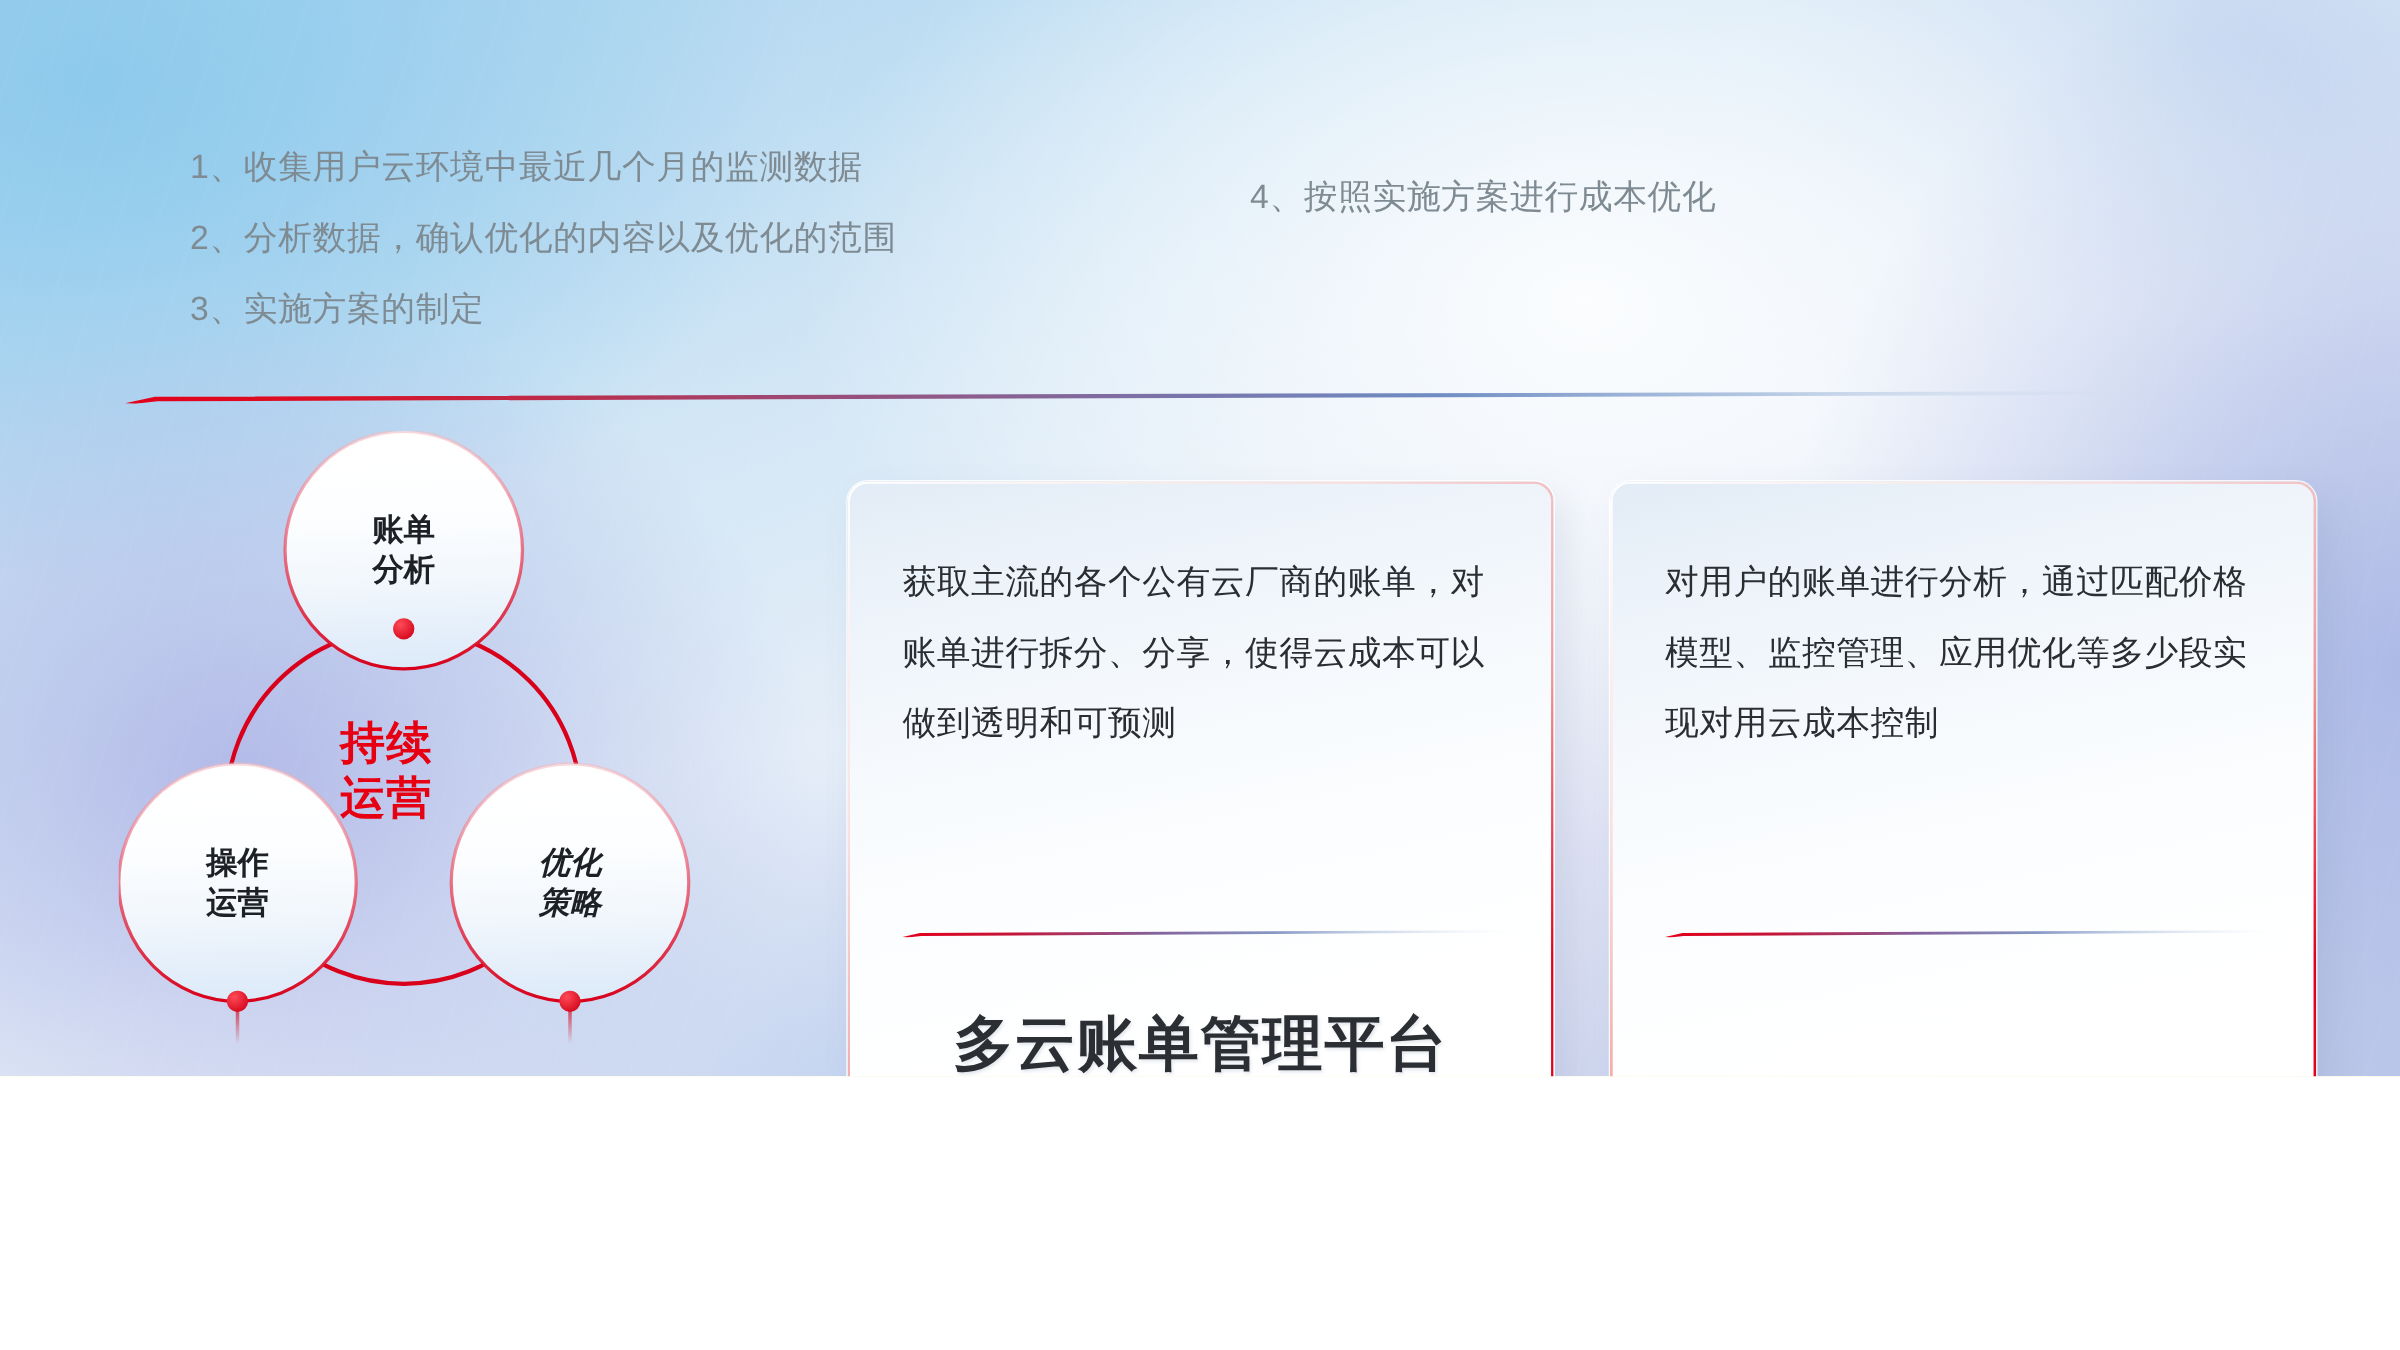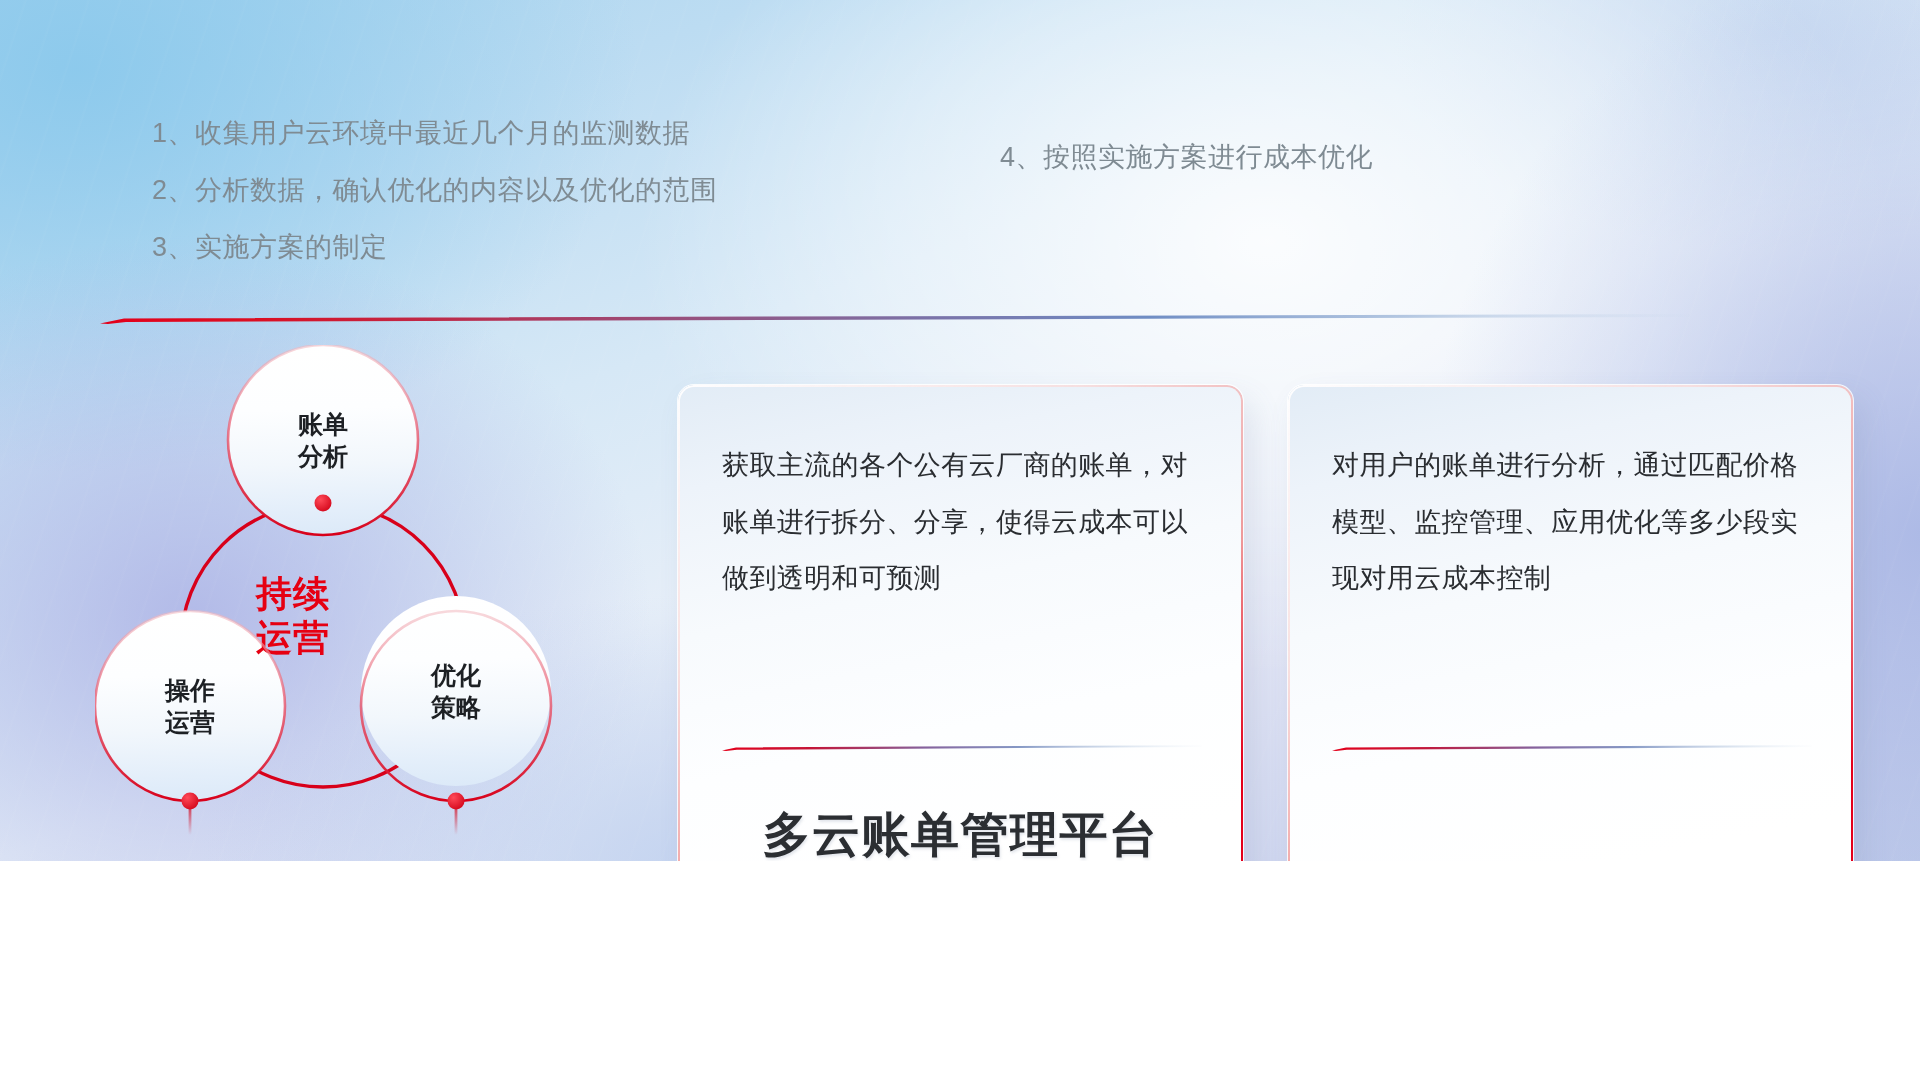--- a/index.html
+++ b/index.html
@@ -100,26 +100,27 @@
     color: #1d2024;
     font-weight: bold;
     font-size: 25px;
     line-height: 1.28;
     text-align: center;
     z-index: 4;
   }
   .bubble span { display: block; text-align: right; }
   #bubble-top  { left: 133px; top: 0px;   width: 190px; height: 190px; }
   #bubble-left { left: 0px;   top: 266px; width: 190px; height: 190px; }
-  #bubble-right{ left: 266px; top: 251px; width: 190px; height: 190px; }
+  #bubble-right{ left: 266px; top: 266px; width: 190px; height: 190px; font-style: italic; }
 
   #center-label {
     position: absolute;
-    left: 161px; top: 227px;
+    left: 147px; top: 227px;
     width: 134px;
+    text-align: center;
     color: #e60012;
     font-weight: bold;
     font-size: 36px;
     line-height: 1.22;
     z-index: 5;
     letter-spacing: 1px;
   }
 
   
   .card {

